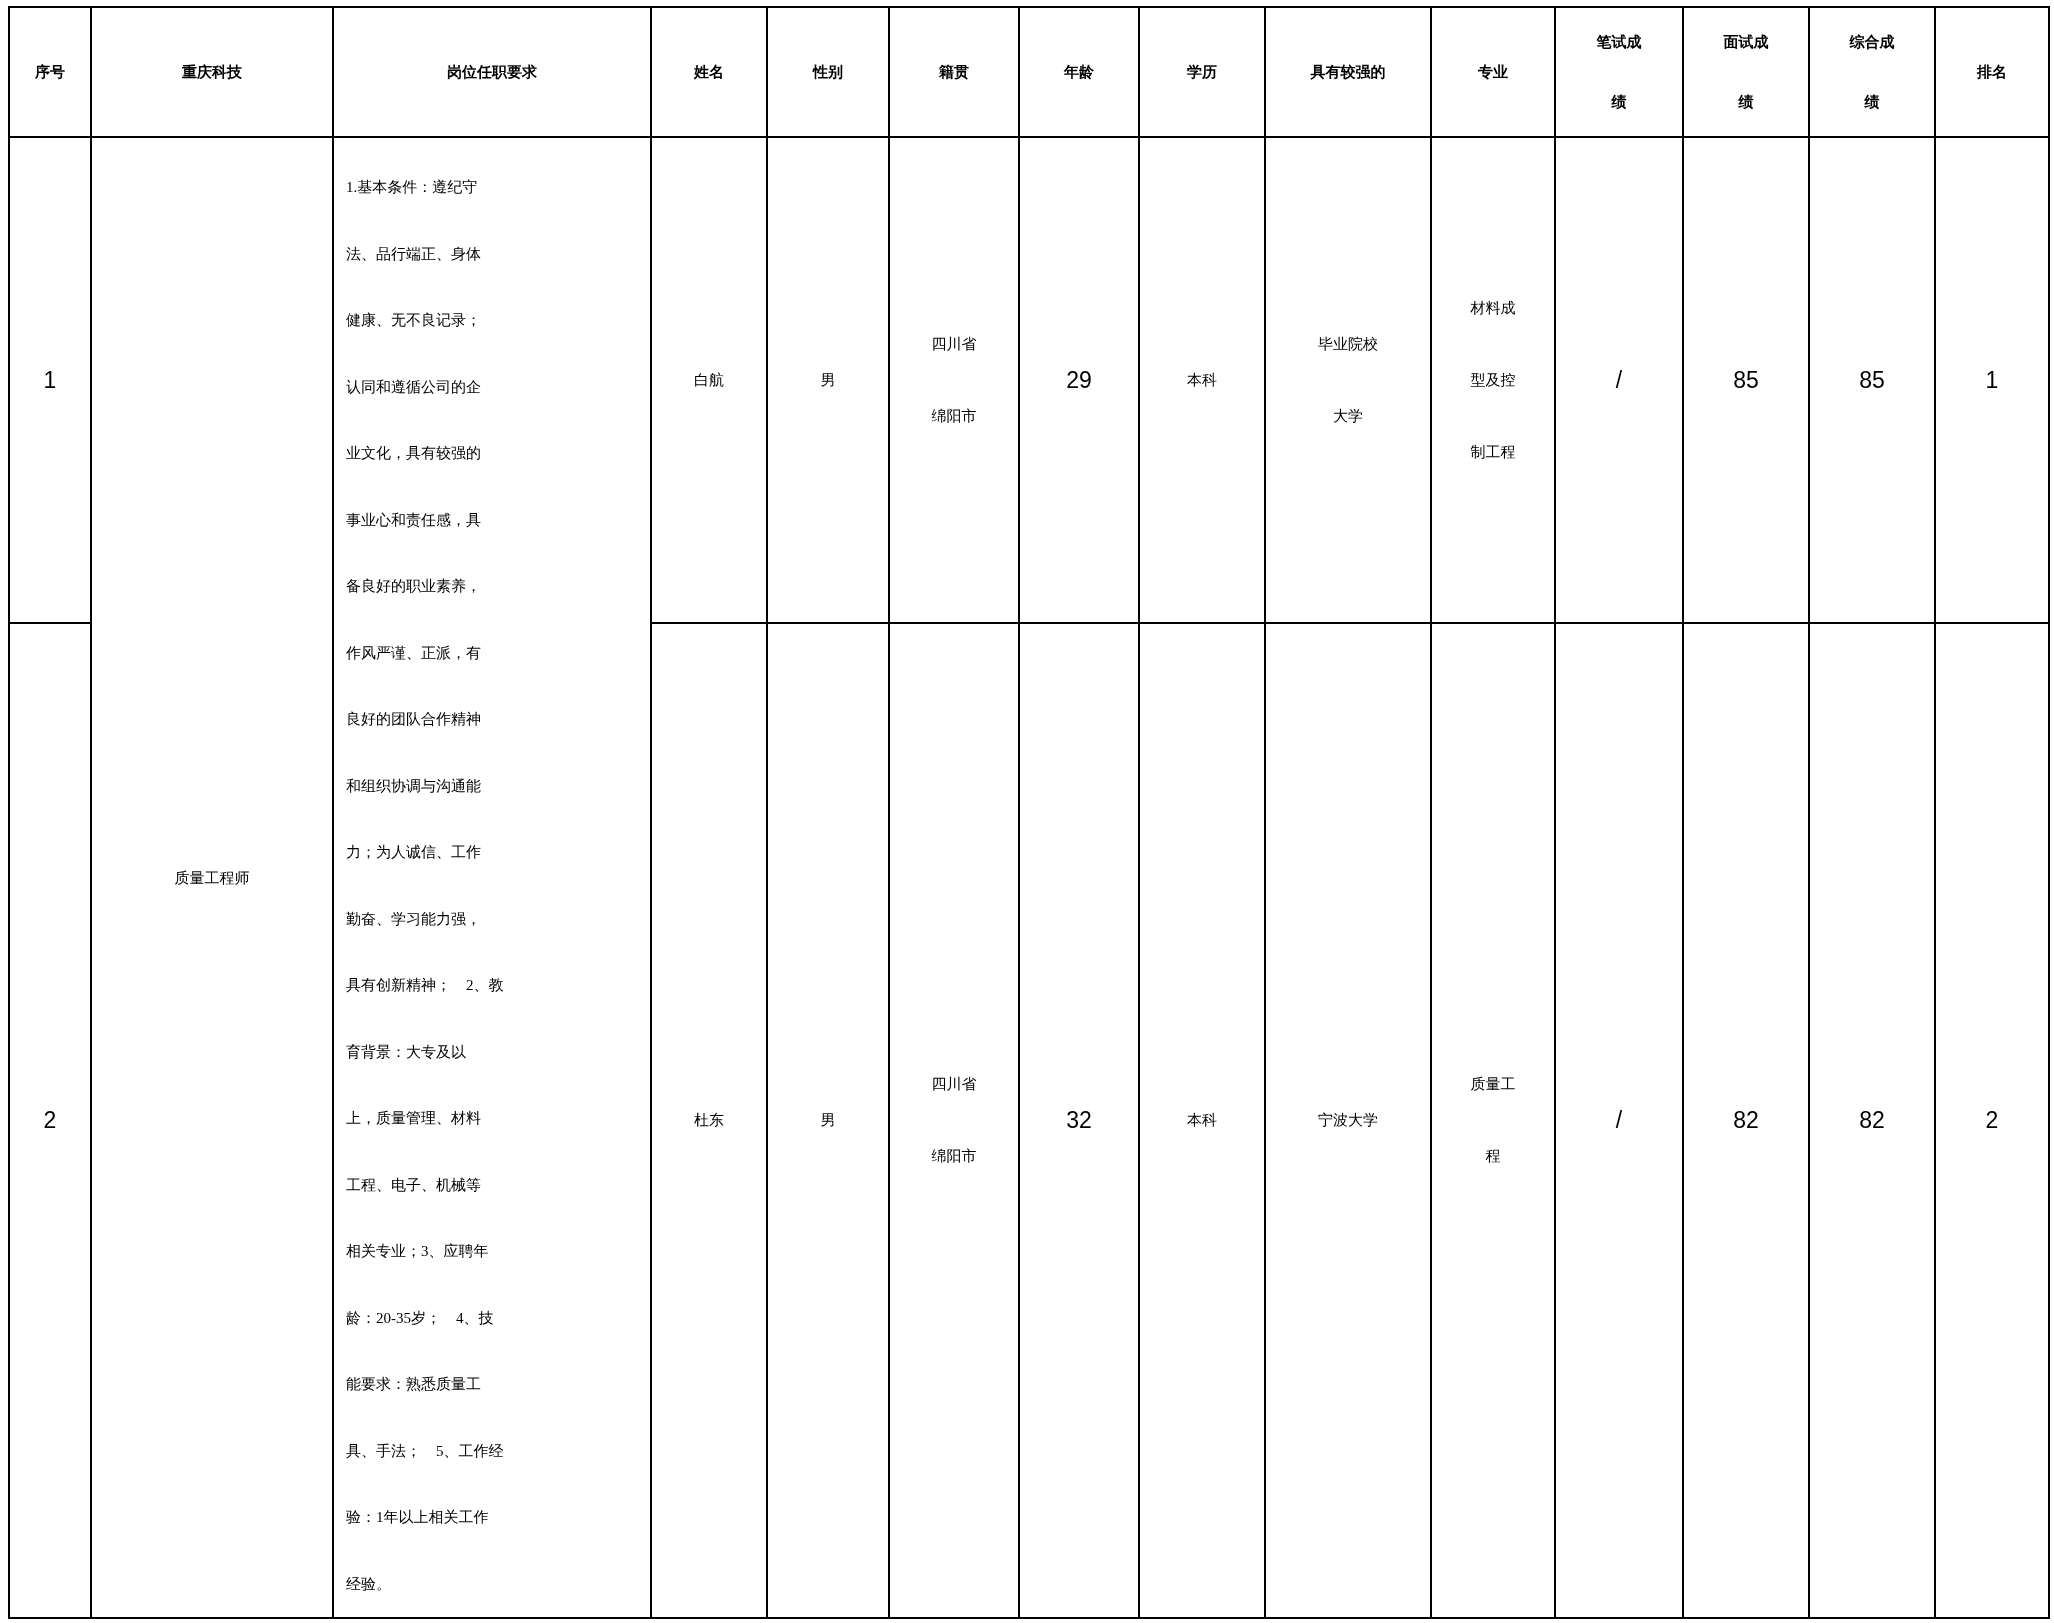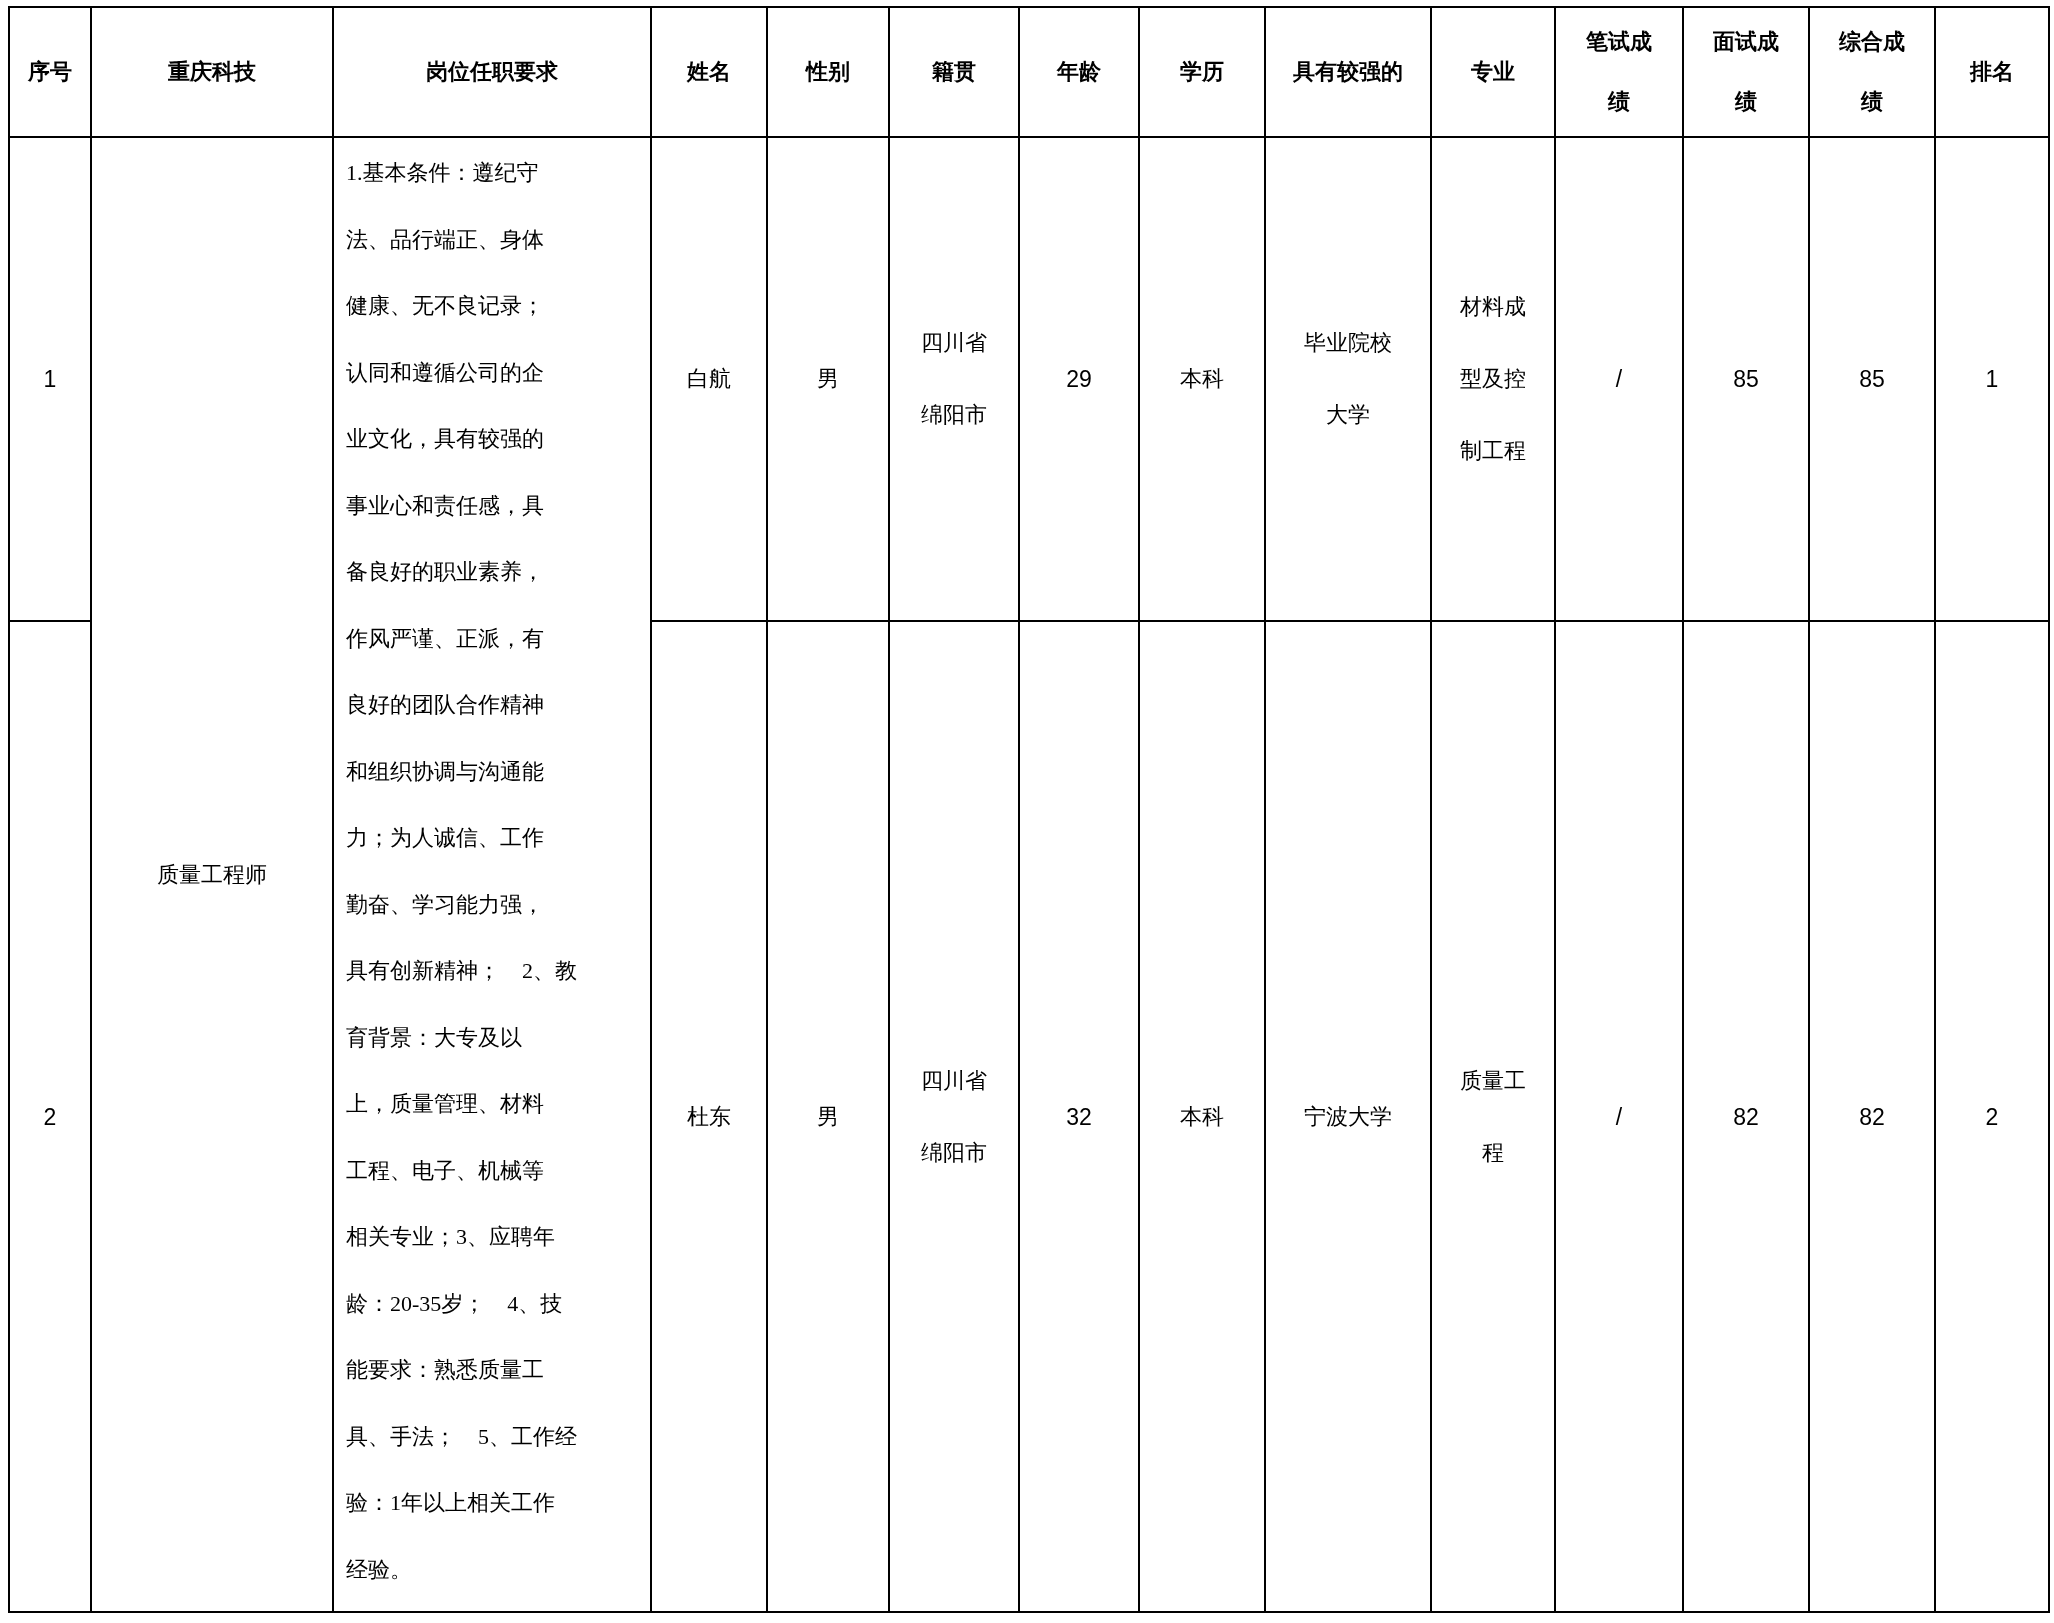--- a/index.html
+++ b/index.html
@@ -18,39 +18,39 @@
     top: 6px;
     width: 2038px;
     height: 1605px;
     border-collapse: collapse;
     table-layout: fixed;
   }
   th, td {
     border: 2px solid #000000;
     text-align: center;
     vertical-align: middle;
-    font-size: 22px;
+    font-size: 15px;
     line-height: 72px;
     white-space: pre-line;
     padding: 0 6px;
     overflow: hidden;
   }
   th {
     font-weight: bold;
     line-height: 60px;
     padding: 0 4px;
   }
   tr.header-row { height: 130px; }
   tr.row-1 { height: 484px; }
   tr.row-2 { height: 991px; }
   td.req-cell {
     vertical-align: top;
     text-align: left;
     line-height: 66.5px;
-    padding: 2px 10px 0 12px;
+    padding: 16px 10px 0 12px;
   }
   .num {
     font-family: "Liberation Sans", "DejaVu Sans", sans-serif;
     font-size: 23px;
   }
 </style>
 </head>
 <body>
 
 <div class="page">

